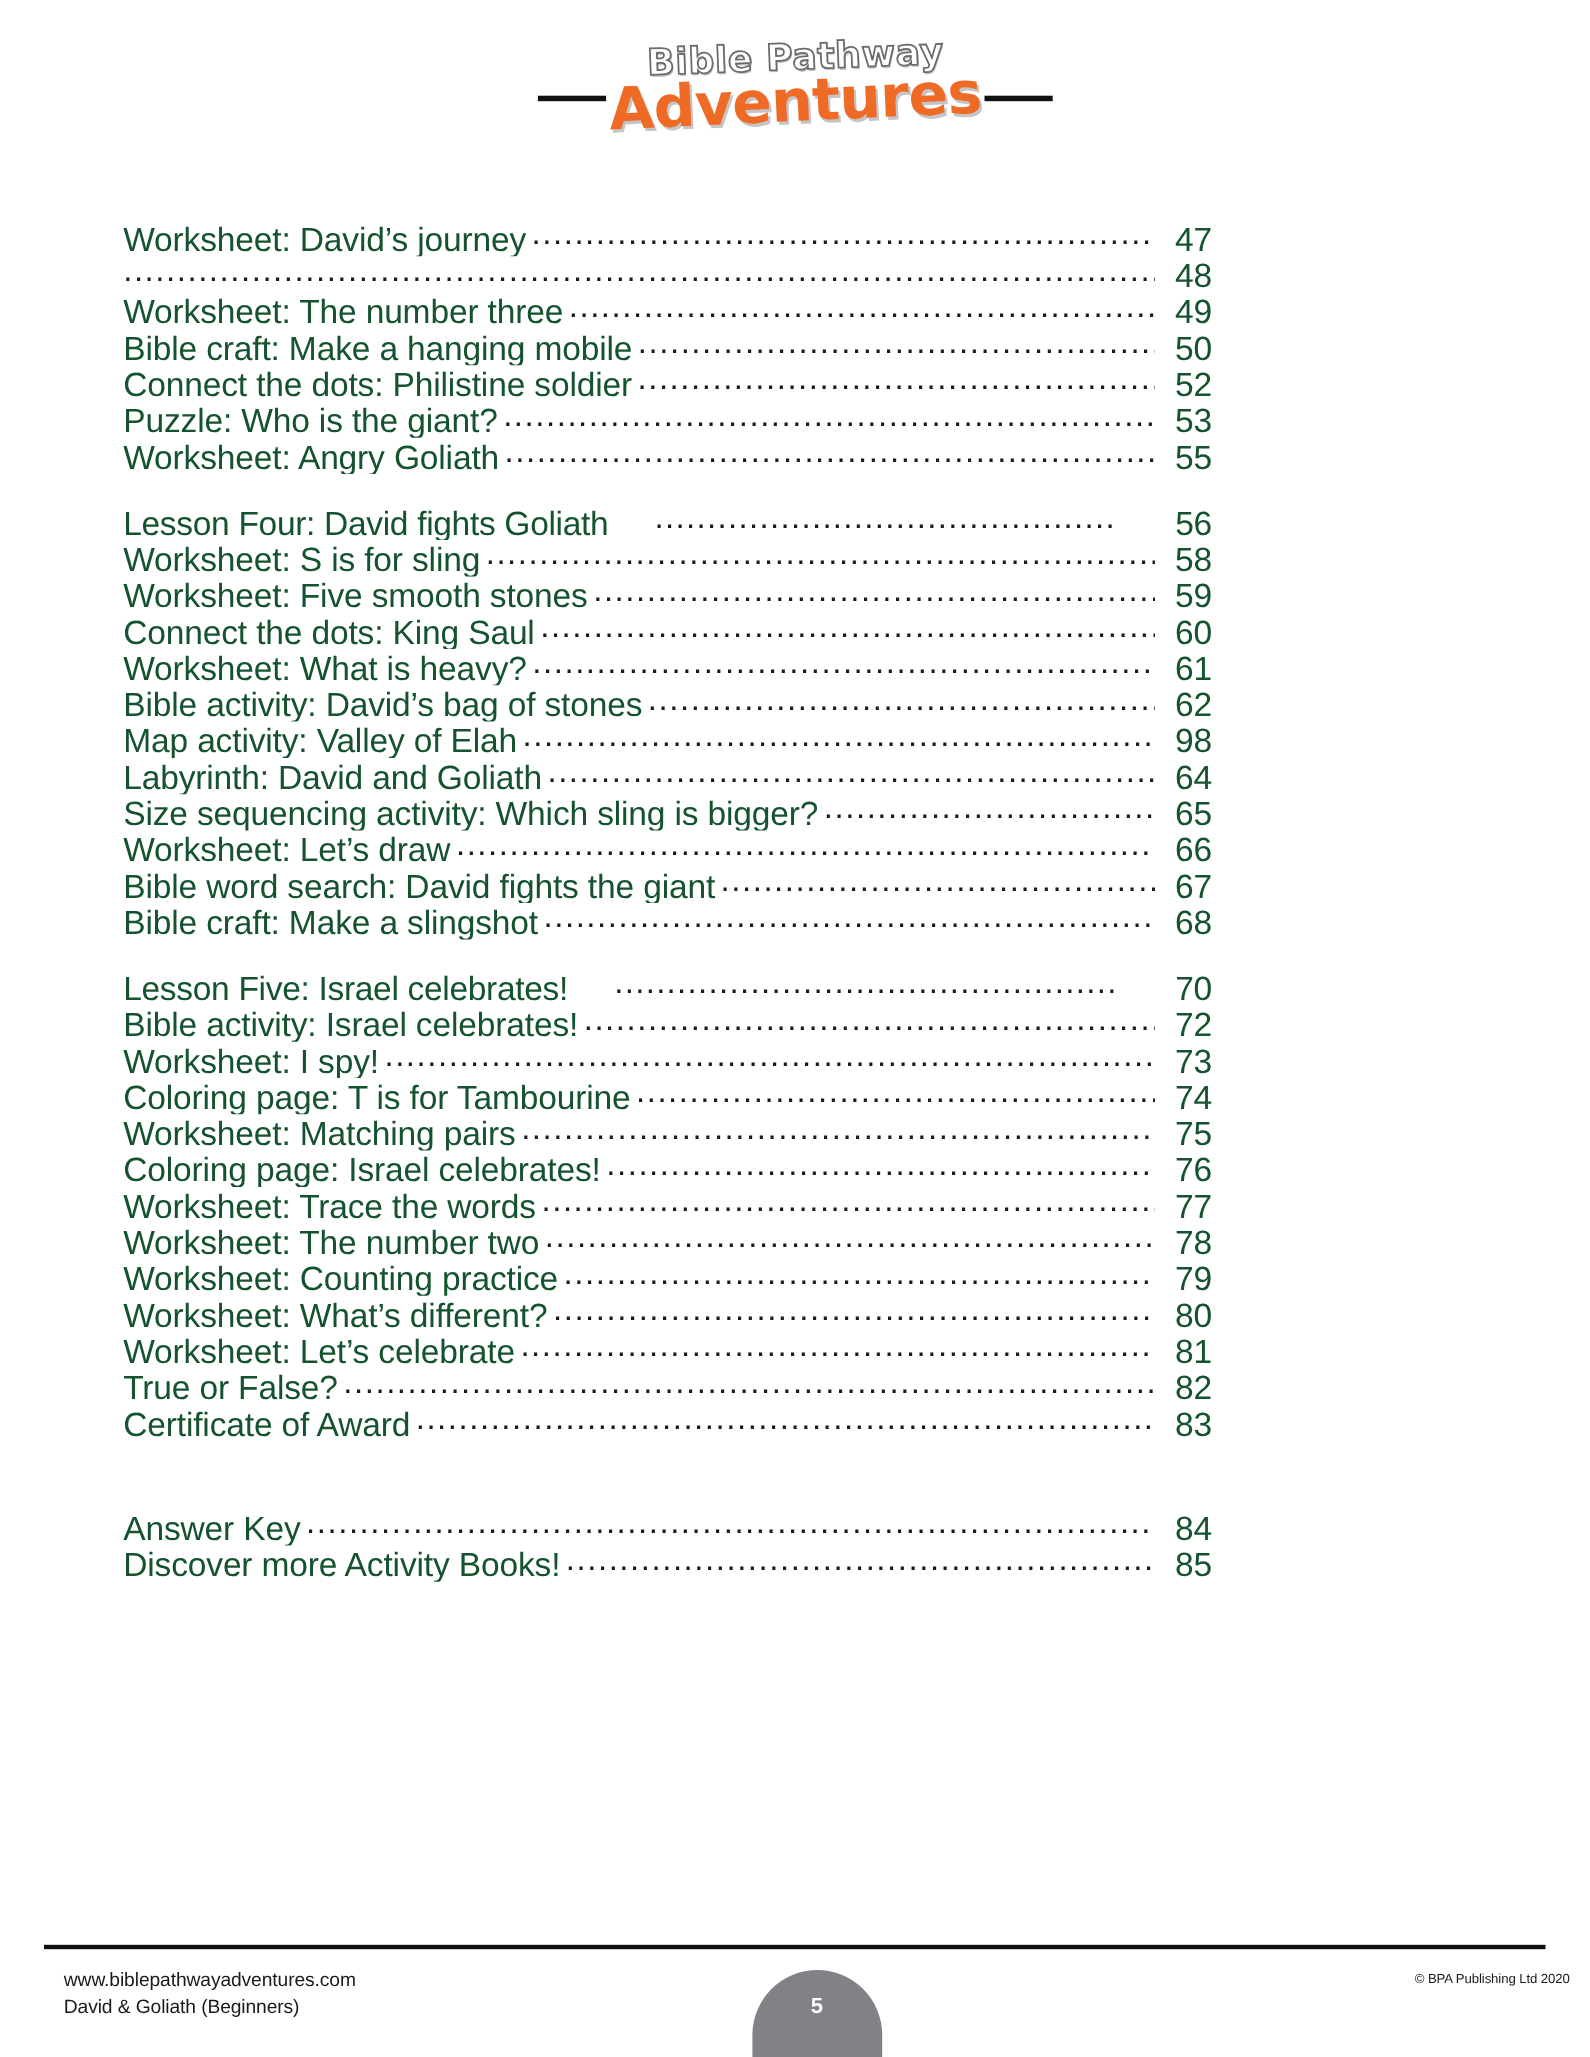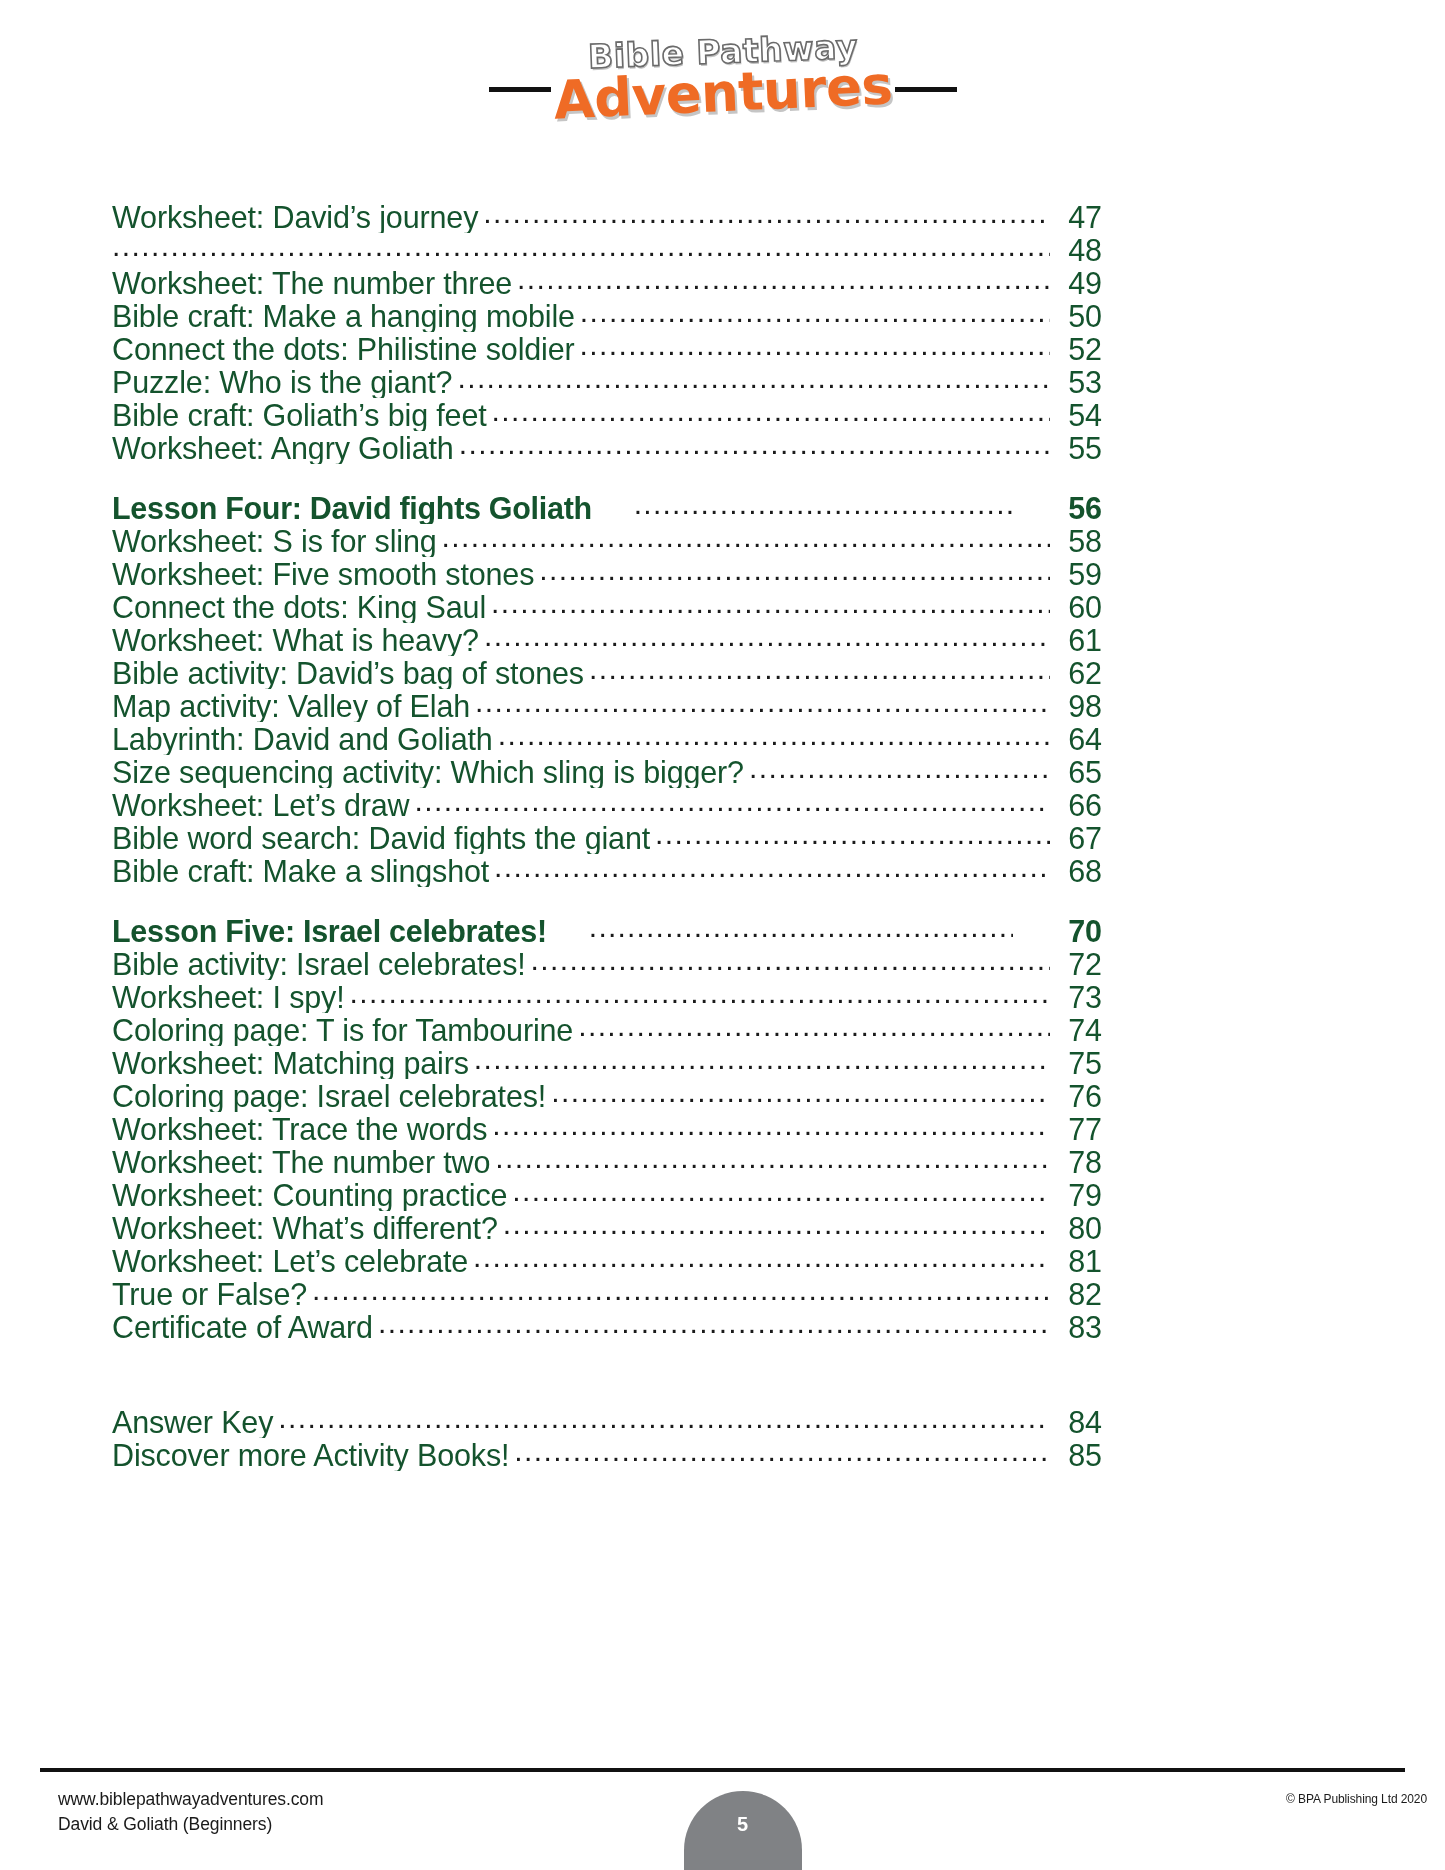--- a/index.html
+++ b/index.html
@@ -121,21 +121,21 @@
     font-size: 30px;
     color: #1a1a1a;
   }
   .toc-row .pageno {
     flex: 0 0 auto;
     width: 54px;
     text-align: center;
     padding-left: 8px;
   }
   .toc-row.heading {
-    font-weight: 700;
+    font-weight: 400;
     letter-spacing: -0.3px;
     gap: 37px;
   }
   .toc-row.heading .leader::after {
     font-weight: 400;
     letter-spacing: 1.2px;
   }
   .toc-gap {
     height: 27px;
   }
@@ -238,25 +238,20 @@
       </div>
       <div class="toc-row">
         <span class="label">Connect the dots: Philistine soldier</span>
         <span class="leader"></span>
         <span class="pageno">52</span>
       </div>
       <div class="toc-row">
         <span class="label">Puzzle: Who is the giant?</span>
         <span class="leader"></span>
         <span class="pageno">53</span>
-      </div>
-      <div class="toc-row">
-        <span class="label">Bible craft: Goliath’s big feet</span>
-        <span class="leader"></span>
-        <span class="pageno">54</span>
       </div>
       <div class="toc-row">
         <span class="label">Worksheet: Angry Goliath</span>
         <span class="leader"></span>
         <span class="pageno">55</span>
       </div>
       <div class="toc-gap"></div>
       <div class="toc-row heading">
         <span class="label">Lesson Four: David fights Goliath</span>
         <span class="leader"></span>

